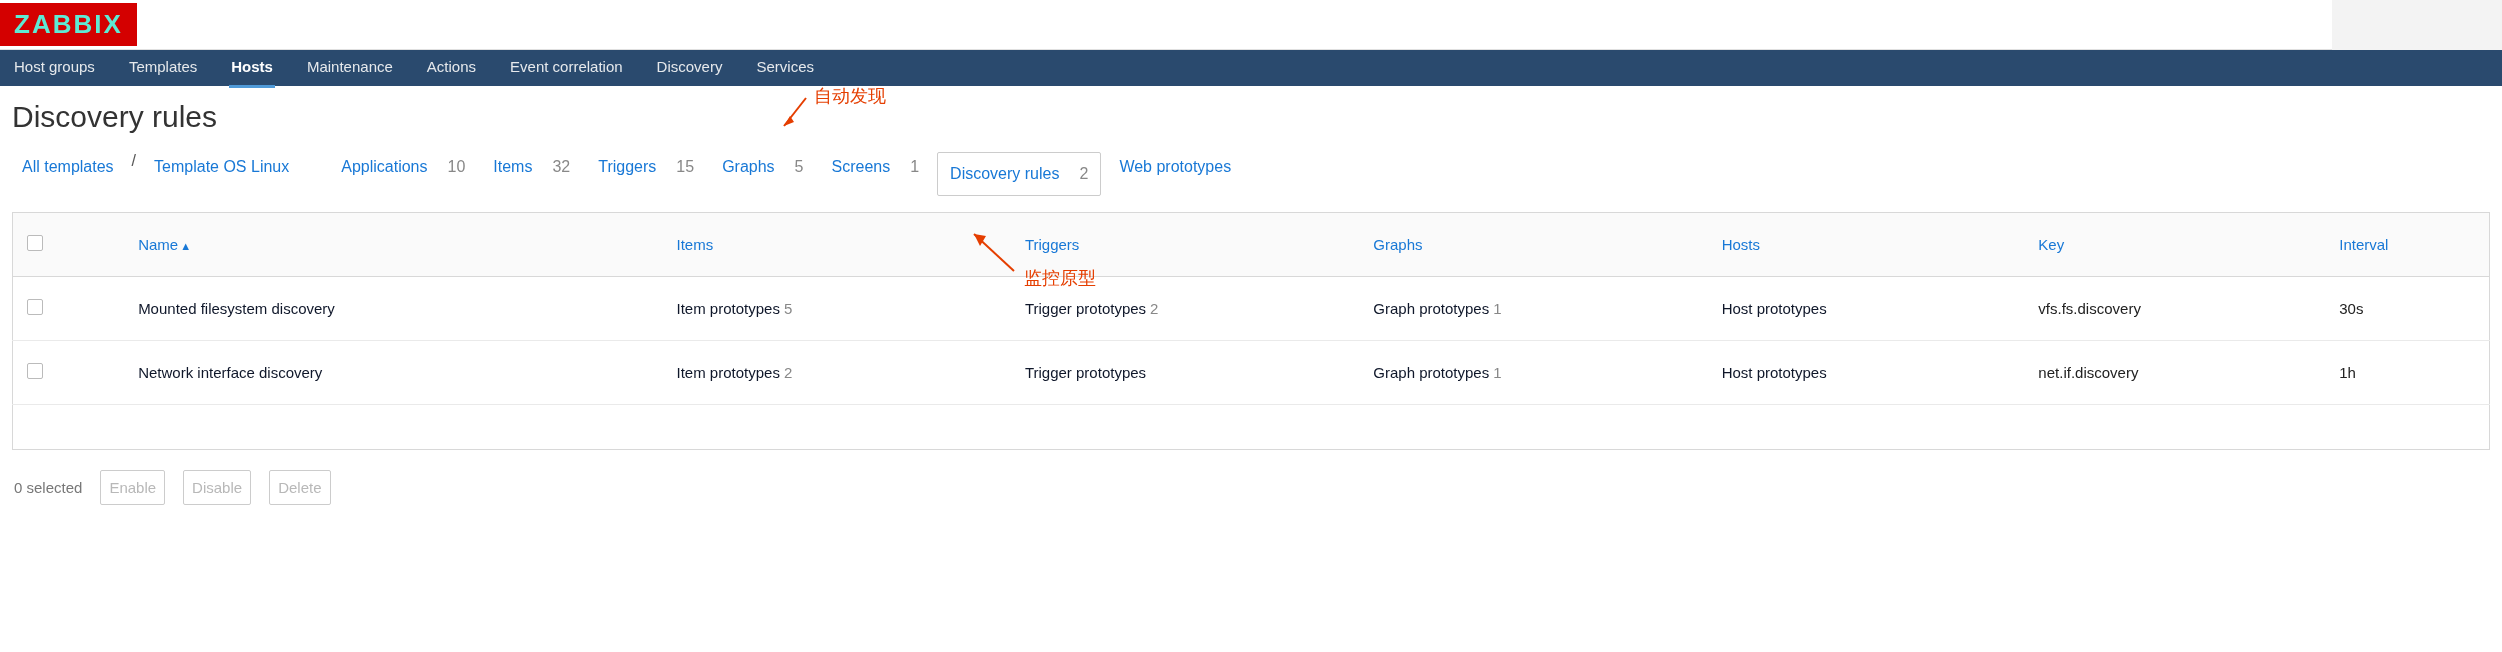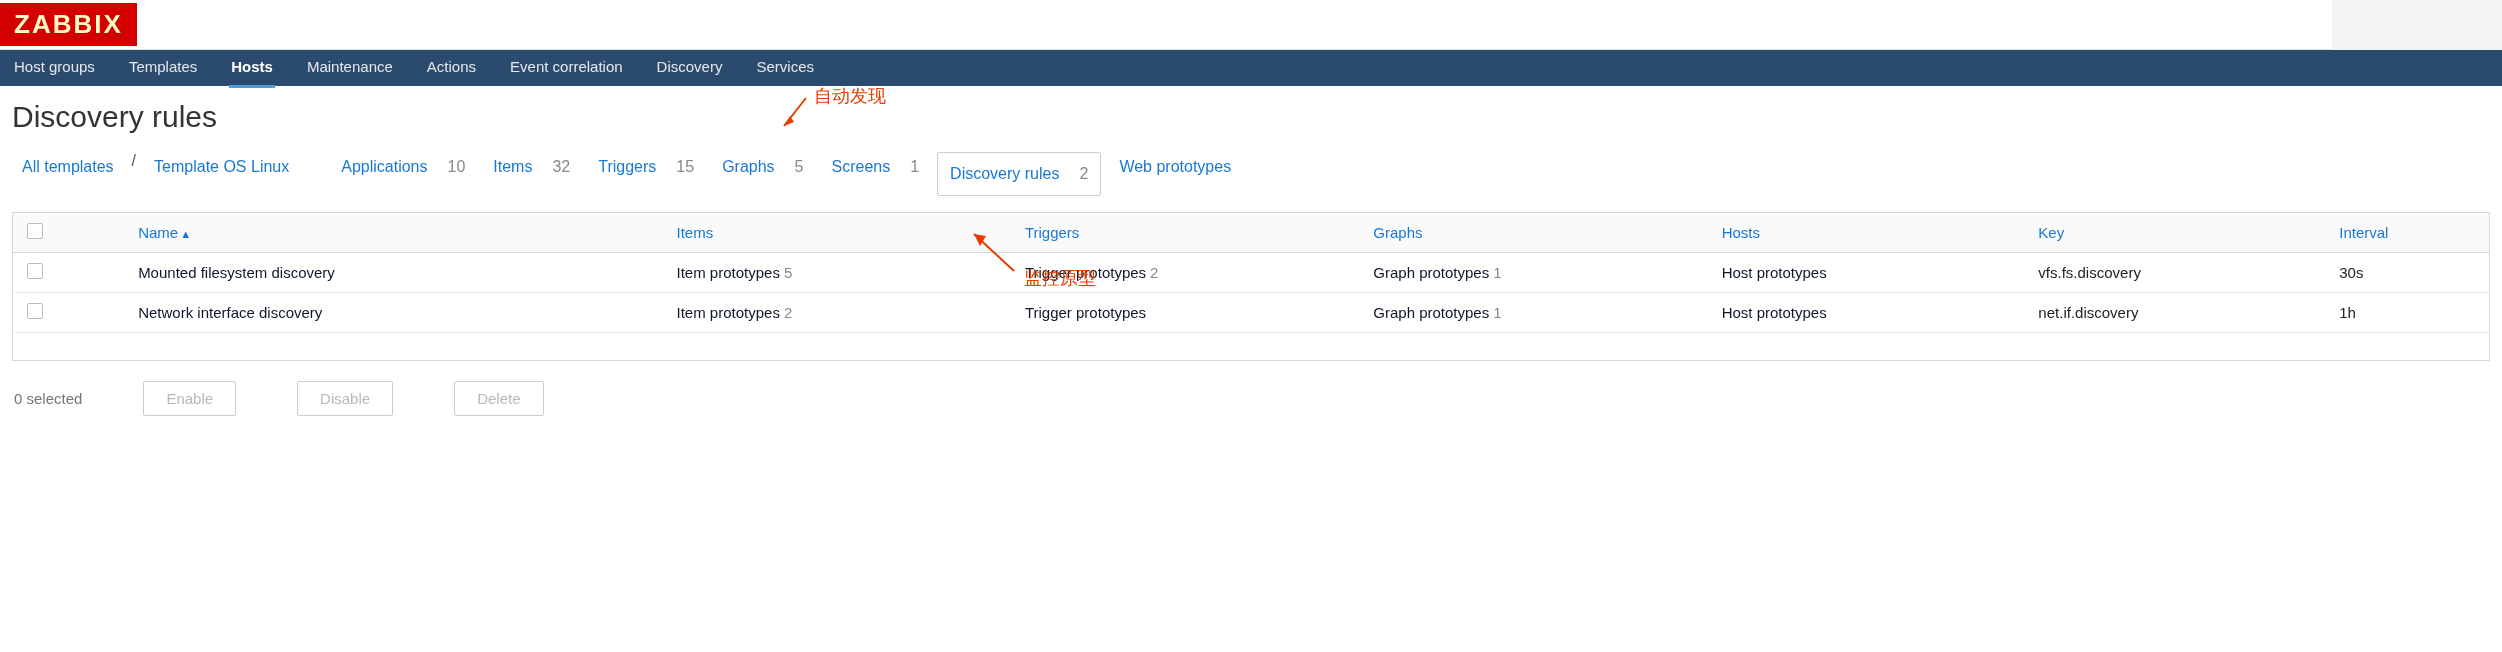--- a/index.html
+++ b/index.html
@@ -14,21 +14,21 @@
   .top-header {
     display: flex;
     align-items: center;
     height: 50px;
     border-bottom: 1px solid #e0e0e0;
     background: #fff;
     padding-left: 0;
   }
   .logo {
     background: #d40000;
-    color: #fef9c3;
+    color: #5eead4;
     font-weight: bold;
     font-size: 26px;
     letter-spacing: 2px;
     padding: 6px 14px;
     margin-right: 28px;
     font-family: Arial, sans-serif;
   }
   .main-nav {
     display: flex;
     align-items: center;
@@ -126,21 +126,21 @@
   }
   
   .tbl {
     width: 100%;
     border: 1px solid #d8d8d8;
     border-collapse: collapse;
     background: #fff;
   }
   .tbl th, .tbl td {
     text-align: left;
-    padding: 10px 14px;
+    padding: 22px 14px;
     border-bottom: 1px solid #eaeaea;
     font-weight: normal;
     font-size: 15px;
     vertical-align: middle;
   }
   .tbl th {
     color: #1878d6;
     background: #fafafa;
     border-bottom: 1px solid #d8d8d8;
     cursor: pointer;
@@ -174,25 +174,24 @@
     align-items: center;
     gap: 18px;
     padding: 20px 2px;
     font-size: 15px;
     color: #777;
   }
   .footer-bar button {
     background: #fff;
     border: 1px solid #ccc;
     color: #b8b8b8;
-    padding: 8px 22px;
+    padding: 8px 8px;
     font-size: 15px;
     border-radius: 2px;
     cursor: not-allowed;
-    margin-left: 43px;
   }
   
   .anno {
     position: absolute;
     color: #e53e00;
     font-size: 18px;
     pointer-events: none;
   }
   .anno svg { position: absolute; }
   .sort-arrow { font-size: 11px; color: #1878d6; margin-left: 2px; }

